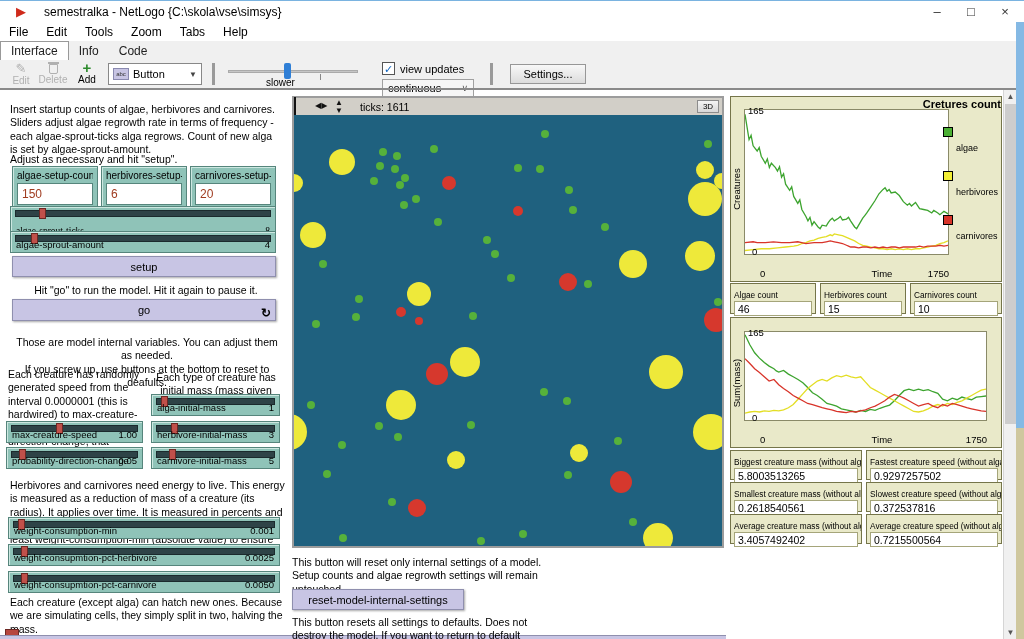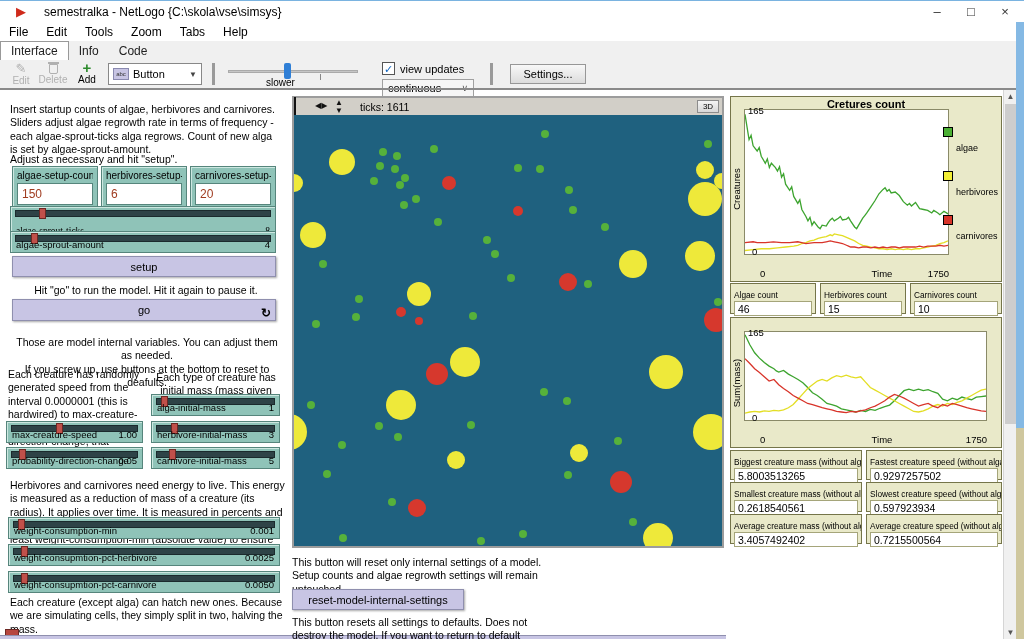--- a/index.html
+++ b/index.html
@@ -46,21 +46,21 @@
   .nl-slider { background:#8fc3b8; border:1px solid #56857c; box-shadow:inset 1px 1px 0 #cde8e1; }
   .nl-slider .groove { position:absolute; left:4px; right:4px; top:3px; height:7px; background:#2e4347; border:1px solid #1b2a2d; }
   .nl-slider .handle { position:absolute; top:1px; width:7px; height:11px; background:#c0504a; border:1px solid #6d2824; }
   .nl-slider .lbl { position:absolute; left:5px; bottom:2px; font-size:9.5px; white-space:nowrap; }
   .nl-slider .val { position:absolute; right:5px; bottom:2px; font-size:9.5px; }
   .nl-btn { background:#c8c5e4; border:1px solid #8f8fae; box-shadow:1px 1px 2px rgba(0,0,0,.35); font-size:11px; text-align:center; }
   .nl-mon { background:#e9e9c9; border:1px solid #75754a; }
   .nl-mon .lbl { font-size:8.3px; padding:6px 3px 0; white-space:nowrap; overflow:hidden; }
   .nl-mon .val { background:#fff; border:1px solid #a5a57a; margin:1px 3px 3px; font-size:10.5px; padding:1px 3px; height:15px; }
   .nl-plot { background:#e9e9c9; border:1px solid #75754a; }
-  .nl-plot .ptitle { position:absolute; left:0; right:0; top:1px; text-align:center; font-size:11px; font-weight:bold; }
+  .nl-plot .ptitle { position:absolute; left:0; right:0; top:1px; text-align:right; font-size:11px; font-weight:bold; }
   .parea { position:absolute; background:#fff; border:1px solid #8a8a68; }
   .parea svg { position:absolute; left:0; top:0; width:100%; height:100%; }
   .tick { position:absolute; font-size:9.5px;margin-left:16px; }
   .ylab { position:absolute; font-size:9.5px; writing-mode:vertical-rl; transform:rotate(180deg); }
   .legend { position:absolute; }
   .leg-item { display:flex; align-items:center; gap:3px; margin-bottom:2px; }
   .leg-sq { width:10px; height:10px; border:1px solid #000; }
   .leg-lbl { font-size:9px; white-space:nowrap;margin-top:32px; }
 
   
@@ -390,21 +390,21 @@
       <div class="nl-mon abs" style="left: 866px; top: 450px; width: 136px; height: 30px;">
         <div class="lbl">Fastest creature speed (without algae)</div>
         <div class="val">0.9297257502</div>
       </div>
       <div class="nl-mon abs" style="left: 730px; top: 482px; width: 132px; height: 30px;">
         <div class="lbl">Smallest creature mass (without algae)</div>
         <div class="val">0.2618540561</div>
       </div>
       <div class="nl-mon abs" style="left: 866px; top: 482px; width: 136px; height: 30px;">
         <div class="lbl">Slowest creature speed (without algae)</div>
-        <div class="val">0.597923934</div>
+        <div class="val">0.372537816</div>
       </div>
       <div class="nl-mon abs" style="left: 730px; top: 514px; width: 132px; height: 30px;">
         <div class="lbl">Average creature mass (without algae)</div>
         <div class="val">3.4057492402</div>
       </div>
       <div class="nl-mon abs" style="left: 866px; top: 514px; width: 136px; height: 30px;">
         <div class="lbl">Average creature speed (without algae)</div>
         <div class="val">0.7215500564</div>
       </div>
     </div>

